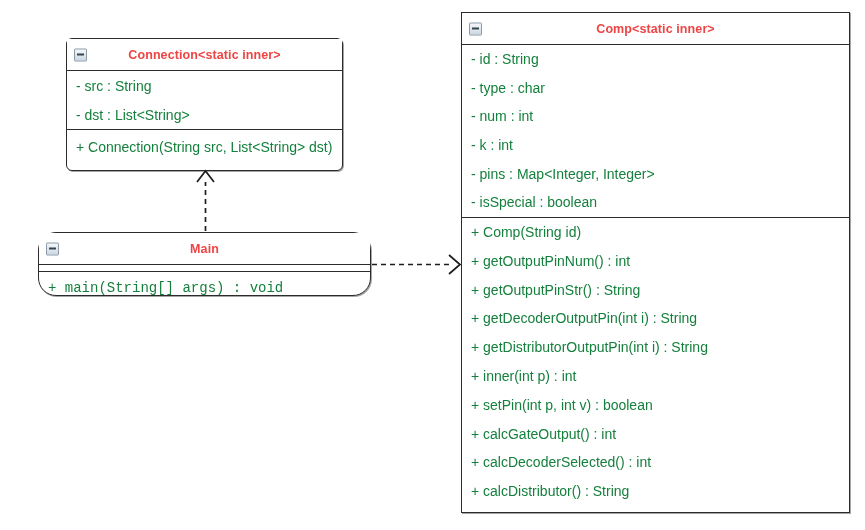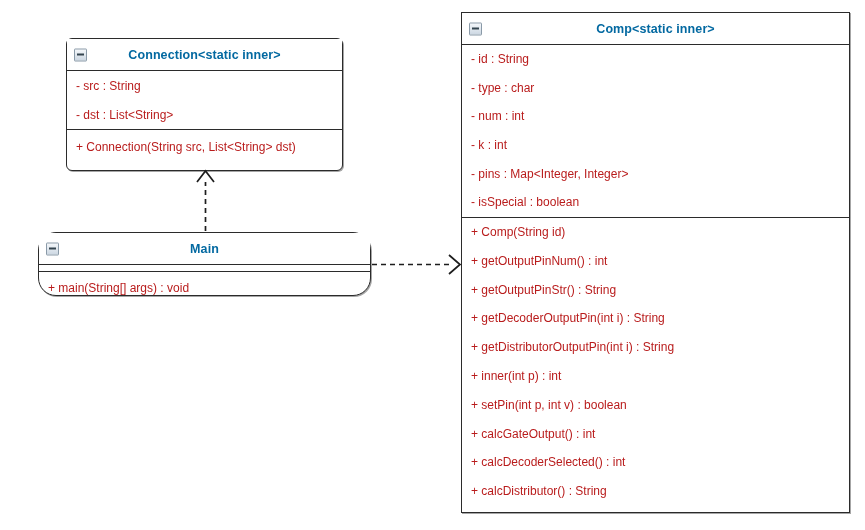--- a/index.html
+++ b/index.html
@@ -41,21 +41,21 @@
     border-bottom: 1.6px solid #2b2b2b;
     display: flex;
     align-items: center;
     justify-content: center;
     background: #ffffff;
   }
   .uml-header-title {
     font-size: 12.5px;
     font-weight: bold;
     letter-spacing: 0.1px;
-    color: #0369a1;
+    color: #ef4444;
     text-align: center;
     padding: 0 26px;
     white-space: nowrap;
   }
 
   
   .collapse-icon {
     position: absolute;
     left: 7px;
     top: 50%;
@@ -85,33 +85,33 @@
   }
   .uml-compartment + .uml-compartment {
     border-top: 1.6px solid #2b2b2b;
   }
   .uml-compartment.empty-slim {
     height: 6px;
   }
 
   .uml-row {
     box-sizing: border-box;
-    font-size: 12px;
+    font-size: 14px;
     line-height: 1;
-    color: #b91c1c;
+    color: #15803d;
     padding: 0 0 0 9px;
     display: flex;
     align-items: center;
     white-space: nowrap;
   }
 
   
   .conn-attrs .uml-row  { height: 29px; }
   .conn-ops   .uml-row  { height: 33px; }
-  .main-ops   .uml-row  { height: 31px; }
+  .main-ops   .uml-row  { height: 31px; font-family: Liberation Mono, monospace; }
   .comp-attrs .uml-row  { height: 28.6px; }
   .comp-ops   .uml-row  { height: 28.8px; }
 
   
   #connectors {
     position: absolute;
     left: 0; top: 0;
     width: 865px;
     height: 530px;
     pointer-events: none;

